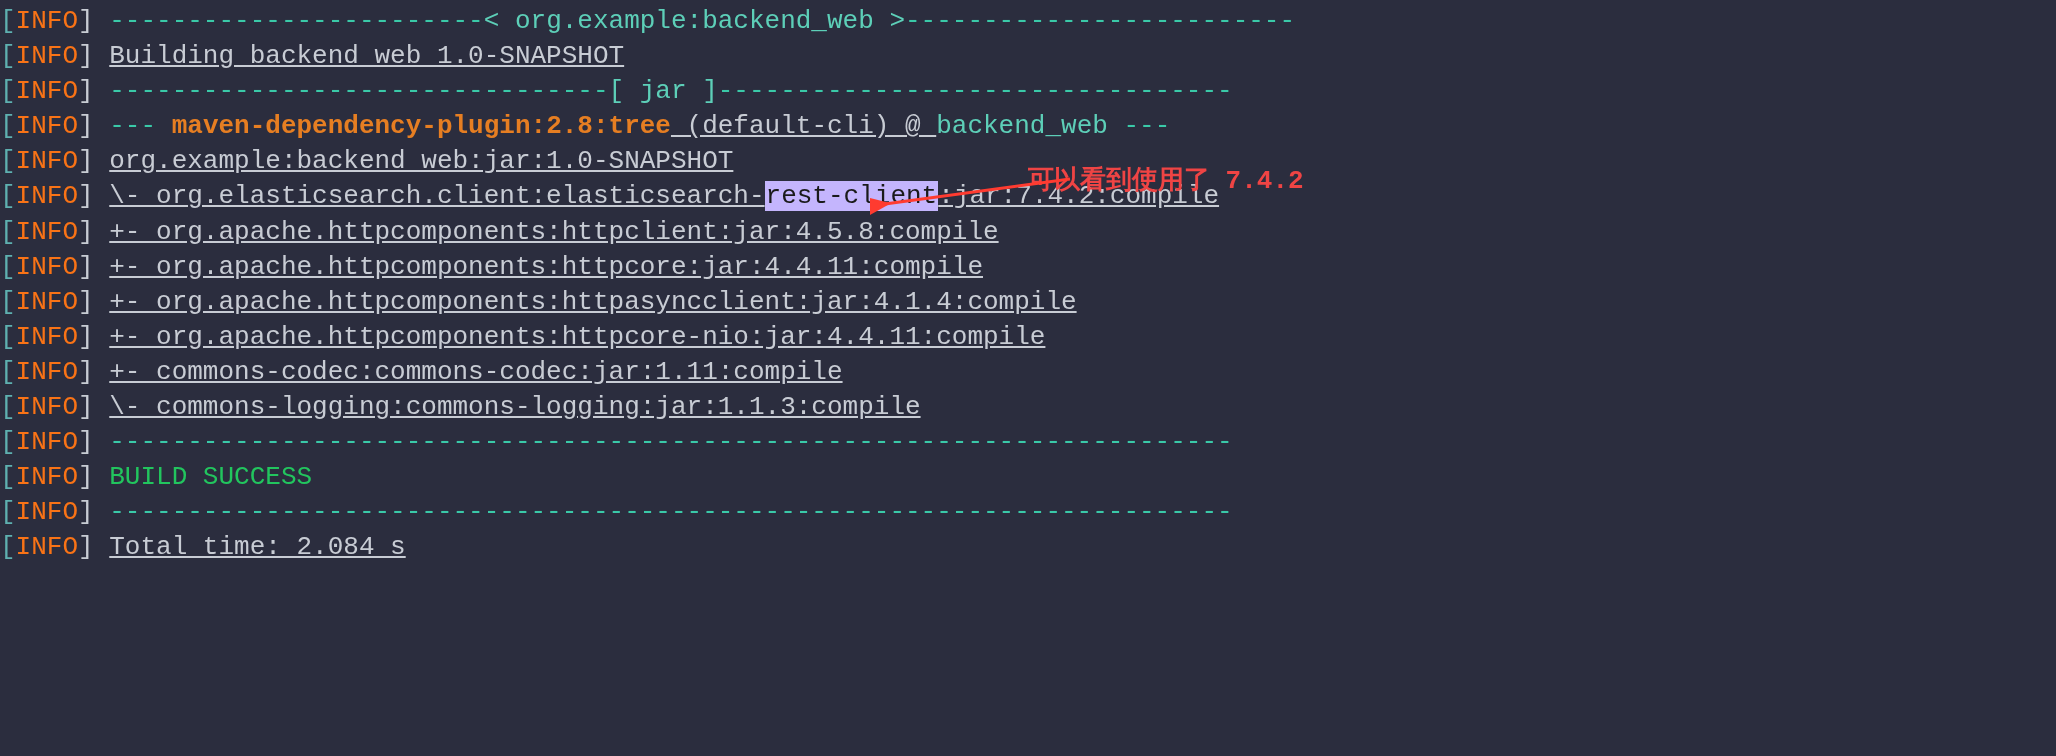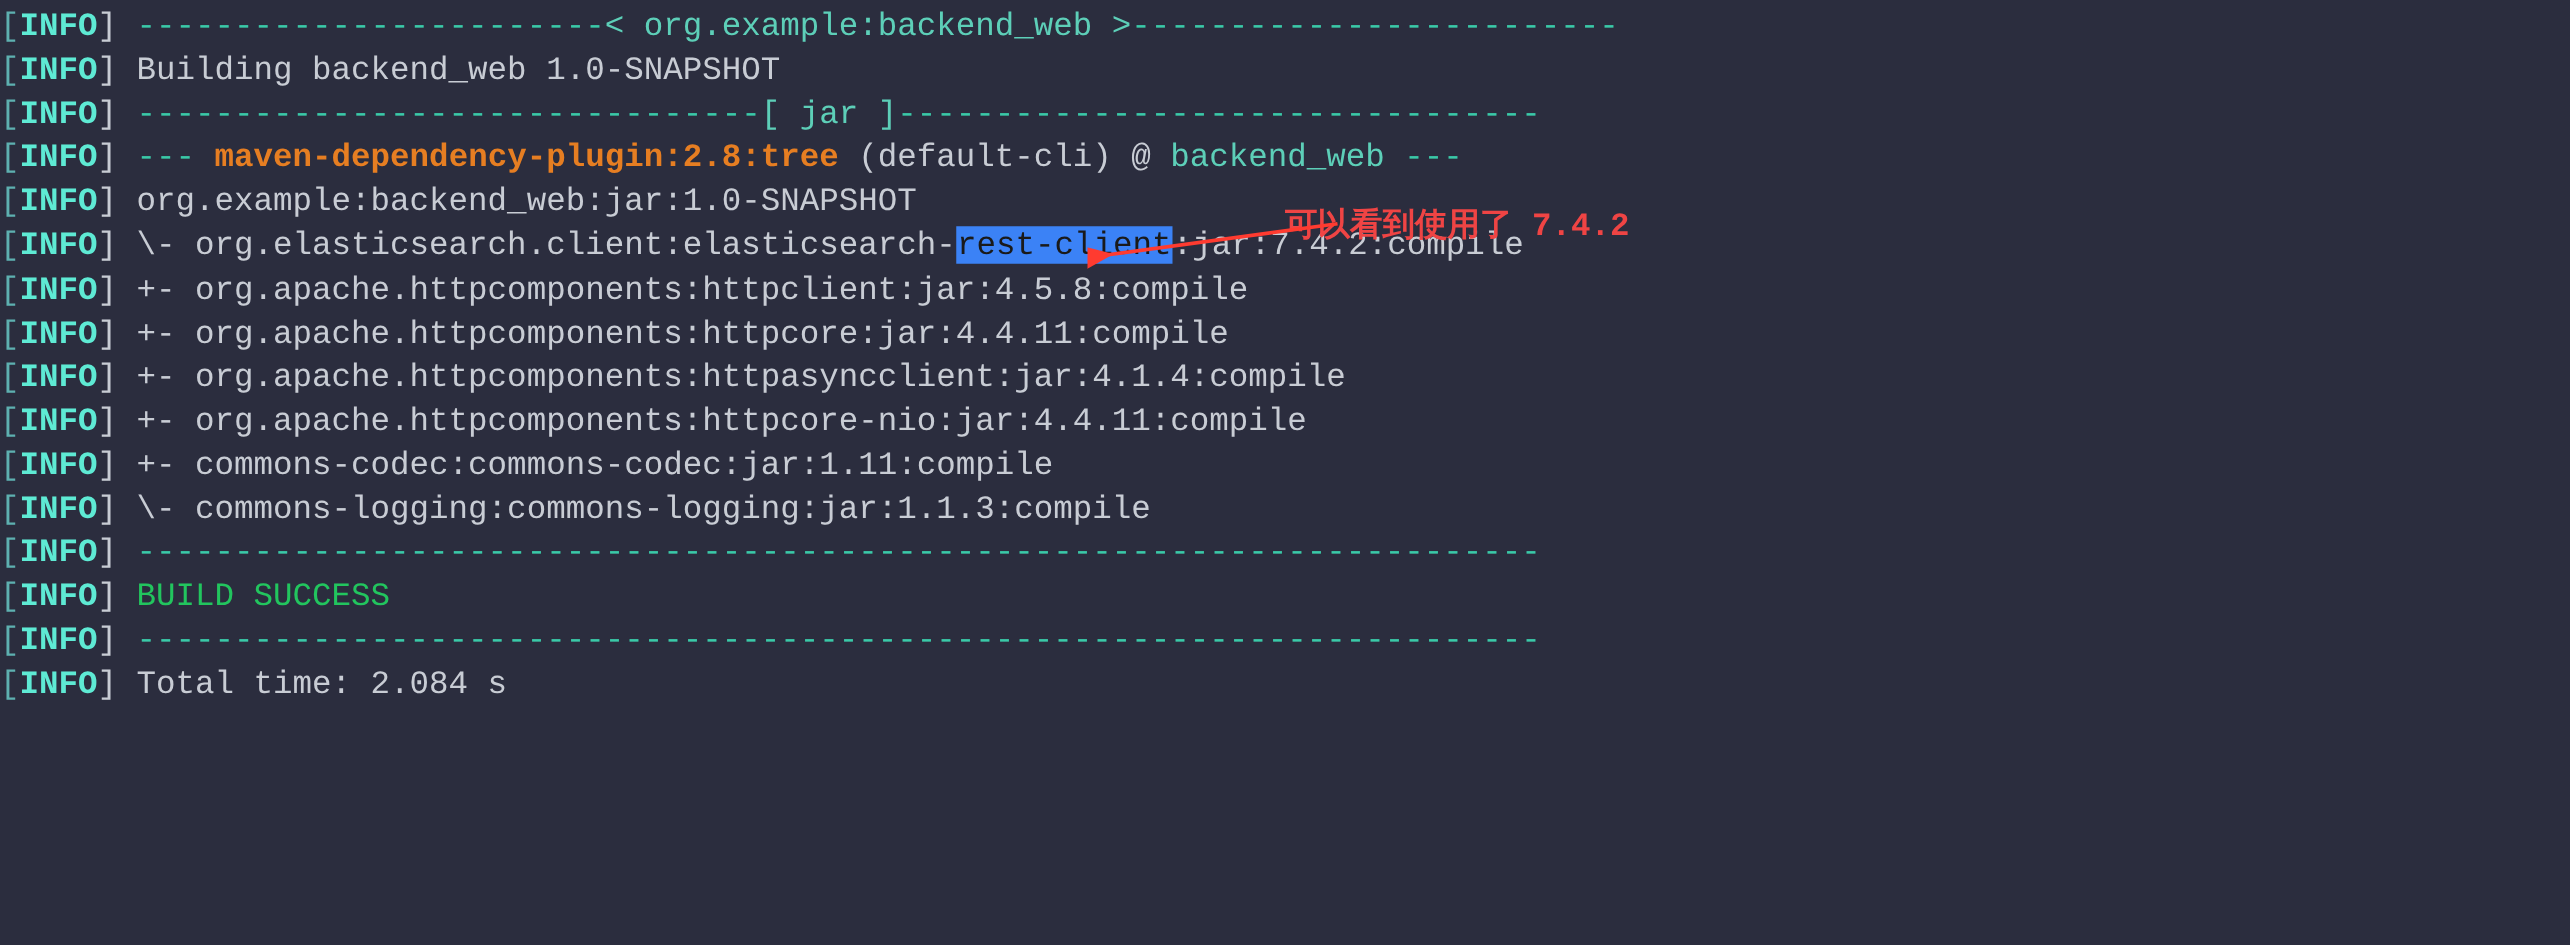--- a/index.html
+++ b/index.html
@@ -11,30 +11,30 @@
       color: #c8ccd4;
       padding: 4px 0;
       white-space: nowrap;
       overflow: hidden;
     }
     .log-line {
       display: block;
       padding: 0;
     }
     .bracket { color: #5eb0b0; }
-    .info-tag { color: #5eead4; font-weight: bold; }
+    .info-tag { color: #f97316; font-weight: normal; }
     .rb { color: #c8ccd4; }
     .dash { color: #3ac9a8; }
     .highlight-cyan { color: #5dcfb8; font-weight: normal; }
     .plugin { color: #3ac9a8; }
     .goal { color: #e67e22; font-weight: bold; }
-    .normal { color: #c8ccd4; }
+    .normal { color: #c8ccd4; text-decoration: underline; }
     .success { color: #22c55e; font-weight: normal; }
     .hl {
-      background: #3b82f6;
+      background: #c4b5fd;
       color: #1a1a1a;
       padding: 0 1px;
     }
     .annotation-label {
       position: absolute;
       left: 1028px;
       top: 160px;
       color: #ef4444;
       white-space: nowrap;
       font-weight: bold;

